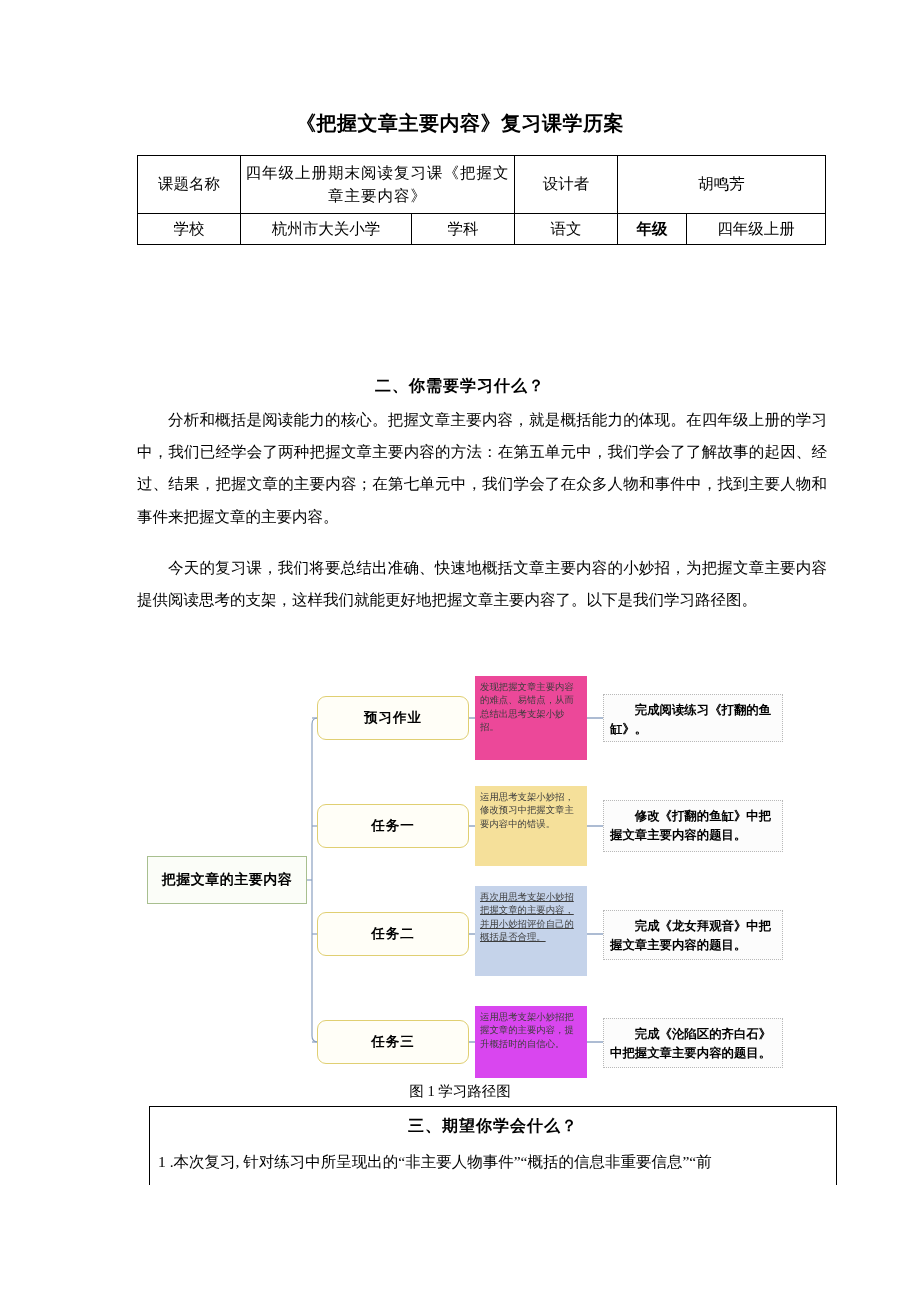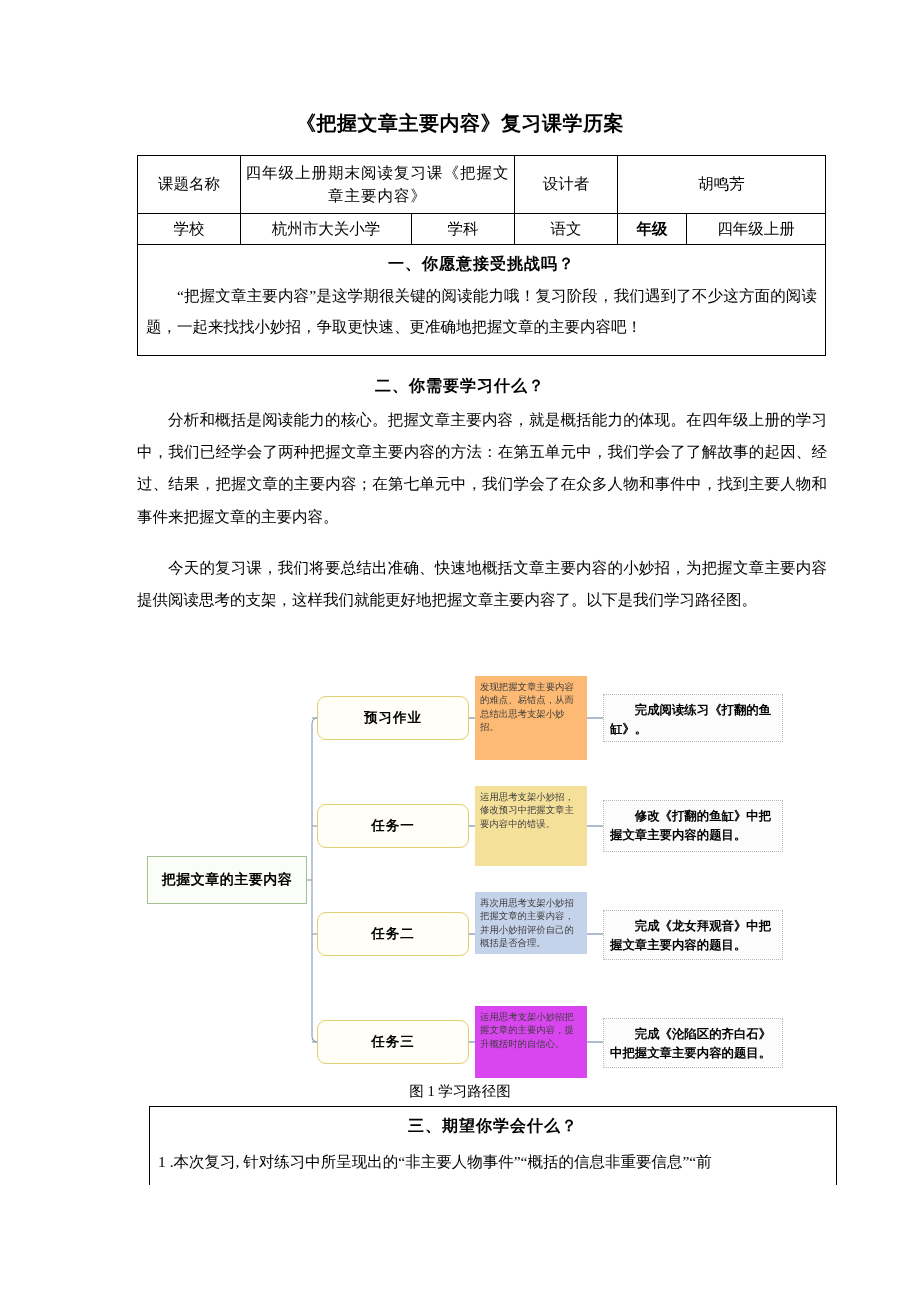--- a/index.html
+++ b/index.html
@@ -224,26 +224,20 @@
         <td colspan="2">胡鸣芳</td>
       </tr>
       <tr class="r2">
         <td>学校</td>
         <td>杭州市大关小学</td>
         <td>学科</td>
         <td>语文</td>
         <td class="cell-bold">年级</td>
         <td>四年级上册</td>
       </tr>
-      <tr>
-        <td colspan="6" style="padding:0;">
-          <div class="section-head">一、你愿意接受挑战吗？</div>
-          <div class="intro-body">“把握文章主要内容”是这学期很关键的阅读能力哦！复习阶段，我们遇到了不少这方面的阅读题，一起来找找小妙招，争取更快速、更准确地把握文章的主要内容吧！</div>
-        </td>
-      </tr>
     </tbody>
   </table>
 
   <div class="sec2-head">二、你需要学习什么？</div>
   <div class="body-text" id="para-1">分析和概括是阅读能力的核心。把握文章主要内容，就是概括能力的体现。在四年级上册的学习中，我们已经学会了两种把握文章主要内容的方法：在第五单元中，我们学会了了解故事的起因、经过、结果，把握文章的主要内容；在第七单元中，我们学会了在众多人物和事件中，找到主要人物和事件来把握文章的主要内容。</div>
   <div class="body-text" id="para-2">今天的复习课，我们将要总结出准确、快速地概括文章主要内容的小妙招，为把握文章主要内容提供阅读思考的支架，这样我们就能更好地把握文章主要内容了。以下是我们学习路径图。</div>
 
   <div class="diagram">
 
     <svg width="690" height="410">
@@ -264,29 +258,29 @@
 
       <path d="M450 46 L466 46" stroke="#8aa0c0" stroke-width="1.4" fill="none"></path>
       <path d="M450 154 L466 154" stroke="#8aa0c0" stroke-width="1.4" fill="none"></path>
       <path d="M450 262 L466 262" stroke="#8aa0c0" stroke-width="1.4" fill="none"></path>
       <path d="M450 370 L466 370" stroke="#8aa0c0" stroke-width="1.4" fill="none"></path>
     </svg>
 
     <div class="node root-node">把握文章的主要内容</div>
 
     <div class="node stage-node" style="top:24px;">预习作业</div>
-    <div class="node desc-node" style="top:4px; height:84px; background:#fdba74;">发现把握文章主要内容的难点、易错点，从而总结出思考支架小妙招。</div>
+    <div class="node desc-node" style="top:4px; height:84px; background:#ec4899;">发现把握文章主要内容的难点、易错点，从而总结出思考支架小妙招。</div>
     <div class="node out-node" style="top:22px; height:48px;">完成阅读练习《打翻的鱼缸》。</div>
 
     <div class="node stage-node" style="top:132px;">任务一</div>
     <div class="node desc-node" style="top:114px; height:80px; background:#f5e09a;">运用思考支架小妙招，修改预习中把握文章主要内容中的错误。</div>
     <div class="node out-node" style="top:128px; height:52px;">修改《打翻的鱼缸》中把握文章主要内容的题目。</div>
 
     <div class="node stage-node" style="top:240px;">任务二</div>
-    <div class="node desc-node" style="top:220px; height:62px; background:#c5d3ea;">再次用思考支架小妙招把握文章的主要内容，并用小妙招评价自己的概括是否合理。</div>
+    <div class="node desc-node" style="top:214px; height:90px; background:#c5d3ea;text-decoration:underline;">再次用思考支架小妙招把握文章的主要内容，并用小妙招评价自己的概括是否合理。</div>
     <div class="node out-node" style="top:238px; height:50px;">完成《龙女拜观音》中把握文章主要内容的题目。</div>
 
     <div class="node stage-node" style="top:348px;">任务三</div>
     <div class="node desc-node" style="top:334px; height:72px; background:#d946ef;">运用思考支架小妙招把握文章的主要内容，提升概括时的自信心。</div>
     <div class="node out-node" style="top:346px; height:50px;">完成《沦陷区的齐白石》中把握文章主要内容的题目。</div>
   </div>
 
   <div class="fig-caption">图 1 学习路径图</div>
 
   <table class="bottom-table">

